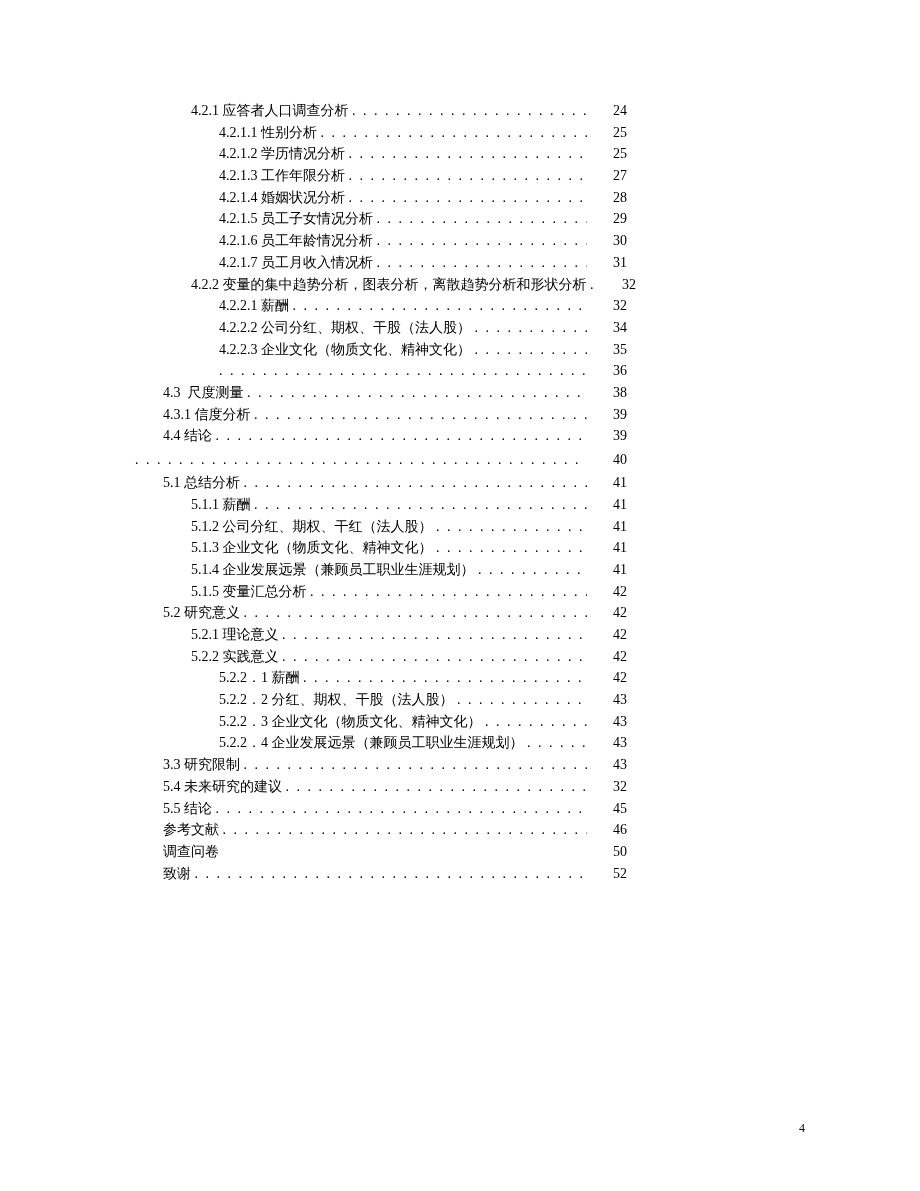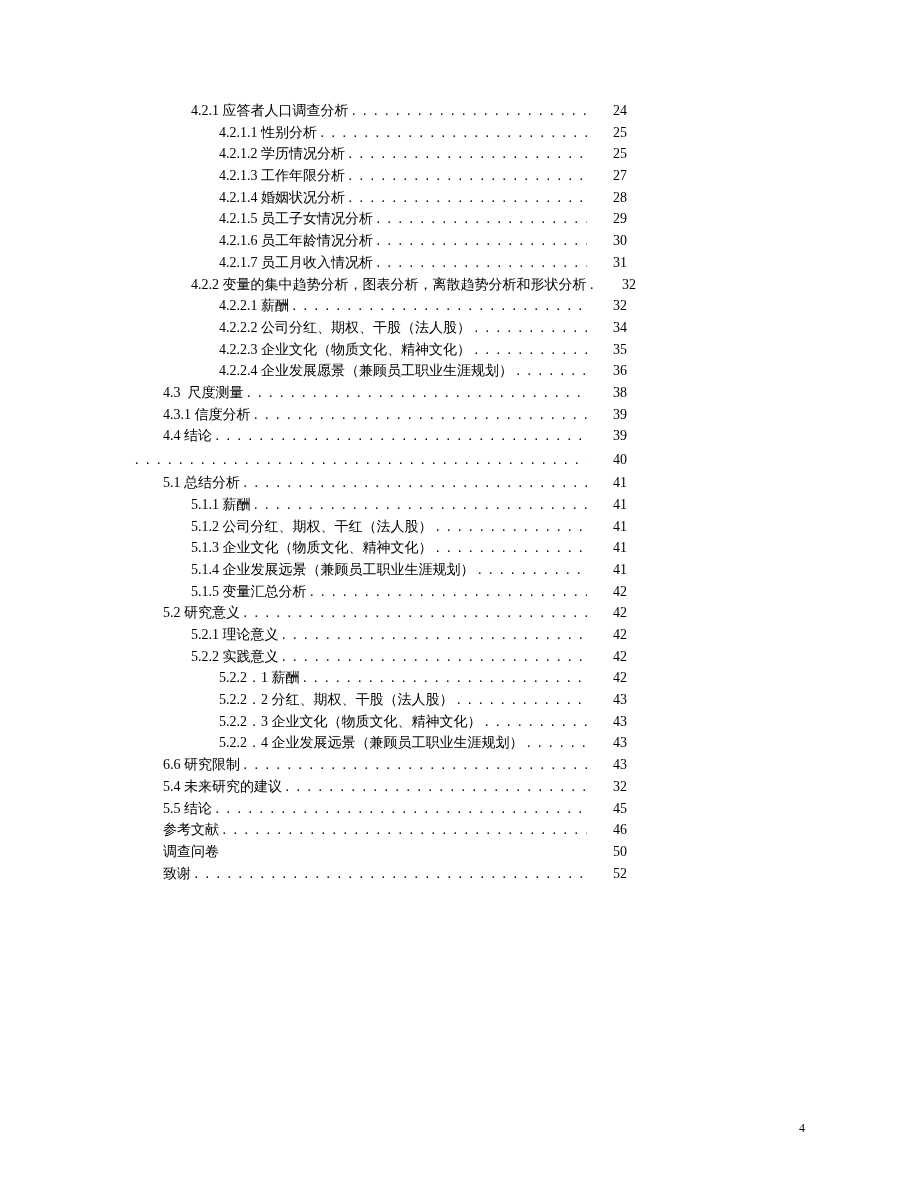--- a/index.html
+++ b/index.html
@@ -117,21 +117,20 @@
         <span class="toc-title">4.2.2.2 公司分红、期权、干股（法人股） </span>
         <span class="toc-dots"></span>
         <span class="toc-page"> 34</span>
       </div>
       <div class="toc-line indent3">
         <span class="toc-title">4.2.2.3 企业文化（物质文化、精神文化） </span>
         <span class="toc-dots"></span>
         <span class="toc-page"> 35</span>
       </div>
       <div class="toc-line indent3">
-        <span class="toc-title">4.2.2.4 企业发展愿景（兼顾员工职业生涯规划） </span>
         <span class="toc-dots"></span>
         <span class="toc-page"> 36</span>
       </div>
       <div class="toc-line indent1">
         <span class="toc-title">4.3  尺度测量 </span>
         <span class="toc-dots"></span>
         <span class="toc-page"> 38</span>
       </div>
       <div class="toc-line indent1">
         <span class="toc-title">4.3.1 信度分析 </span>
@@ -206,21 +205,21 @@
         <span class="toc-title">5.2.2．3 企业文化（物质文化、精神文化） </span>
         <span class="toc-dots"></span>
         <span class="toc-page"> 43</span>
       </div>
       <div class="toc-line indent3">
         <span class="toc-title">5.2.2．4 企业发展远景（兼顾员工职业生涯规划） </span>
         <span class="toc-dots"></span>
         <span class="toc-page"> 43</span>
       </div>
       <div class="toc-line indent1">
-        <span class="toc-title">6.6 研究限制 </span>
+        <span class="toc-title">3.3 研究限制 </span>
         <span class="toc-dots"></span>
         <span class="toc-page"> 43</span>
       </div>
       <div class="toc-line indent1">
         <span class="toc-title">5.4 未来研究的建议 </span>
         <span class="toc-dots"></span>
         <span class="toc-page"> 32</span>
       </div>
       <div class="toc-line indent1">
         <span class="toc-title">5.5 结论 </span>

